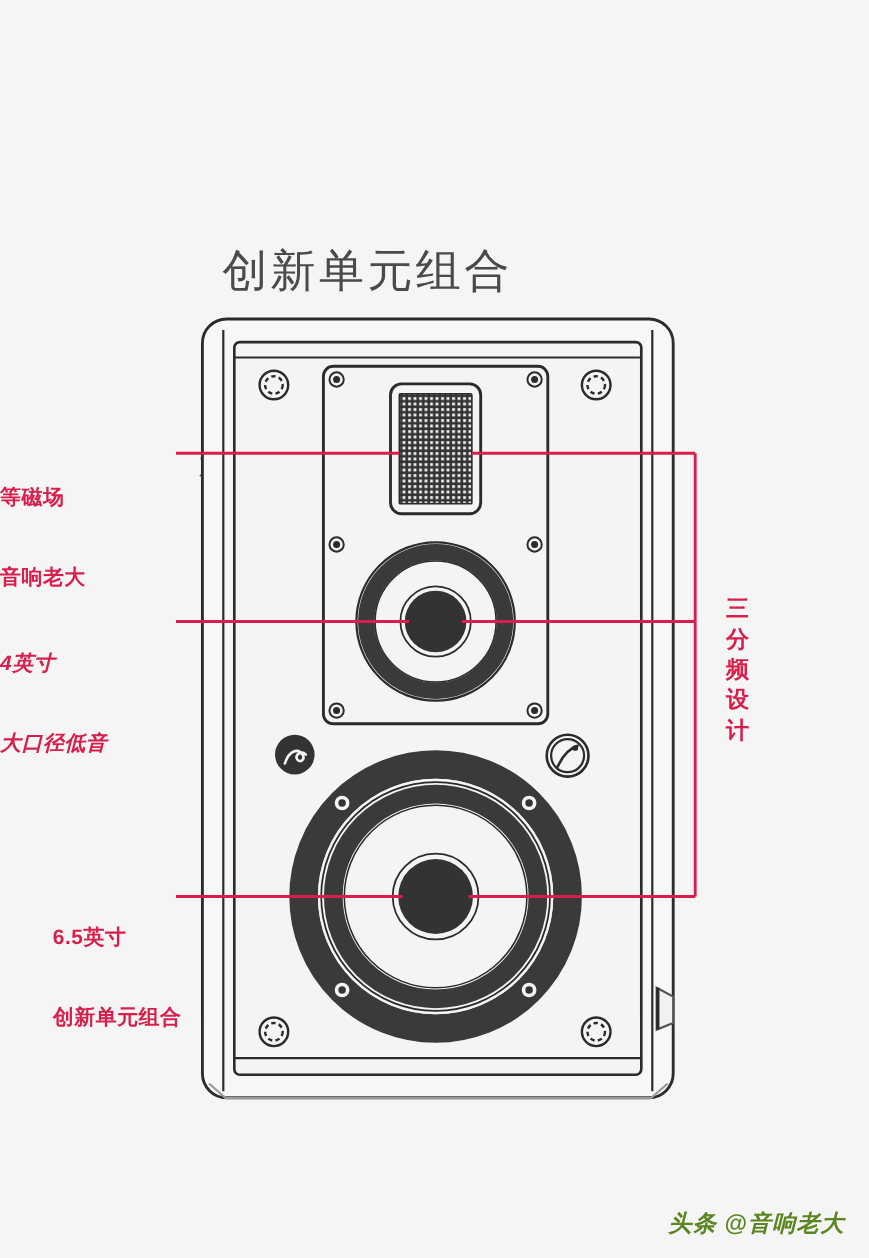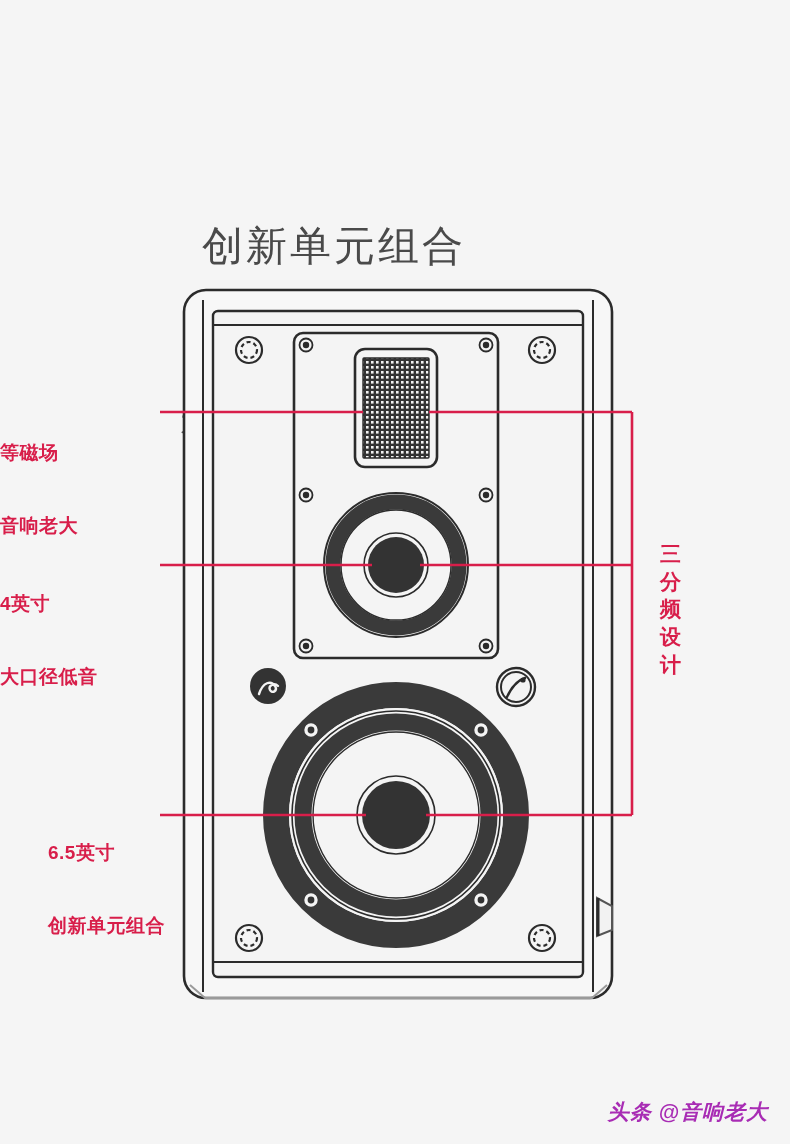--- a/index.html
+++ b/index.html
@@ -44,21 +44,21 @@
     color: #d81e4a;
     font-size: 19px;
     line-height: 1.28;
     font-weight: 700;
     letter-spacing: 0.5px;
     white-space: pre;
   }
   .callout-line { display: block; }
 
   #label-tweeter  { left: 0px;  top: 392px; width: 148px; }
-  #label-mid      { left: 0px;  top: 543px; width: 148px; }
+  #label-mid      { left: 0px;  top: 543px; width: 148px; font-style: italic; }
   #label-woofer   { left: 0px;  top: 792px; width: 148px; padding-left: 48px; }
 
   
   #label-crossover {
     position: absolute;
     left: 656px;
     top: 540px;
     width: 30px;
     color: #d81e4a;
     font-size: 21px;
@@ -76,21 +76,21 @@
     top: 0;
     width: 790px;
     height: 1144px;
   }
 
   
   #watermark {
     position: absolute;
     right: 22px;
     bottom: 18px;
-    color: #a21caf;
+    color: #4d7c0f;
     font-size: 21px;
     letter-spacing: 1px;
     font-weight: 700;
     font-style: italic;
     opacity: .92;
     white-space: pre;
   }
 </style>
 </head>
 <body>

